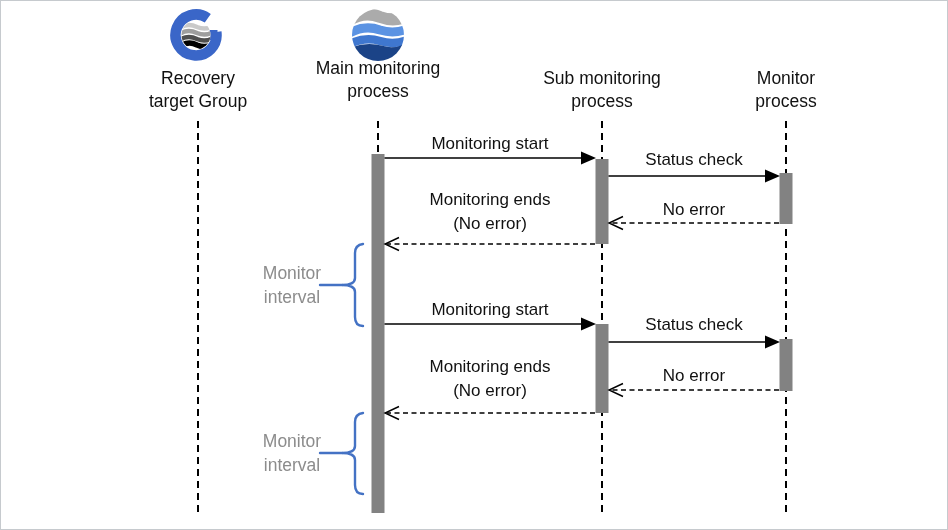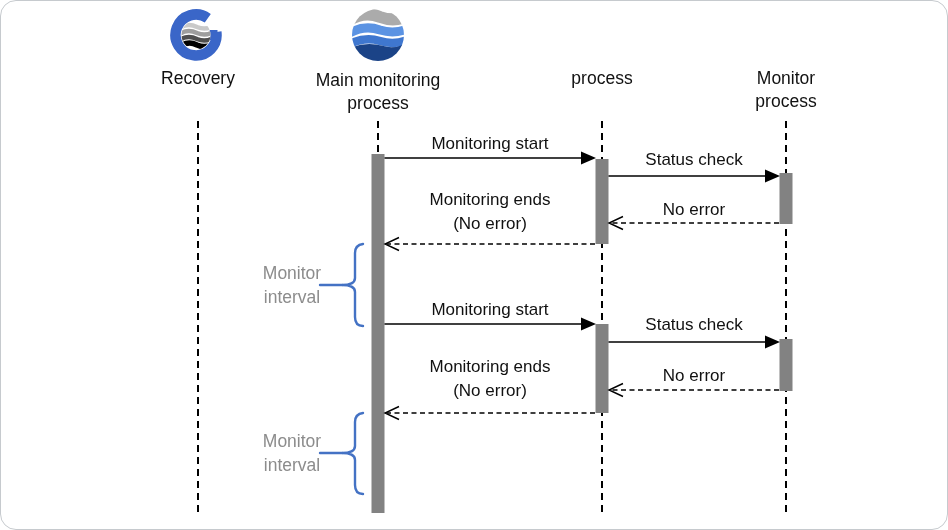--- a/index.html
+++ b/index.html
@@ -1,19 +1,19 @@
 <!DOCTYPE html>
 <html><head>
 <meta charset="utf-8">
 <style>
   html,body { margin:0; padding:0; background:#ffffff; }
   #canvas {
     position:relative; width:948px; height:530px;
     background:#ffffff;
-    border:1px solid #c6cace; border-radius:16px;
+    border:1px solid #c6cace; border-radius:0;
     box-sizing:border-box;
     font-family:"Liberation Sans", sans-serif;
     overflow:hidden;
   }
   svg.overlay { position:absolute; left:0; top:0; pointer-events:none; }
   .actor-label {
     position:absolute; width:220px; text-align:center;
     font-size:17.5px; line-height:23px; color:#111111;
   }
   .msg-label {
@@ -108,26 +108,28 @@
     <g clip-path="url(#sclip)" fill="none">
       <path d="M-4,15 Q13,3 30,10 Q46,16 62,7" stroke="#ABABAB" stroke-width="12"></path>
       <path d="M-4,28 Q13,17 30,23 Q46,28 62,20" stroke="#5B93E3" stroke-width="9"></path>
       <path d="M-4,39 Q13,29 30,34 Q46,39 62,31" stroke="#3F77CF" stroke-width="8.5"></path>
       <path d="M-4,53 Q13,42 30,47 Q46,52 62,43" stroke="#1B4387" stroke-width="17"></path>
     </g>
   </svg>
 
   <div class="actor-label" style="left:87px; top:66px;">
     <div>Recovery</div>
+    <div>target Group</div>
   </div>
-  <div class="actor-label" style="left:267px; top:68px;">
+  <div class="actor-label" style="left:267px; top:56px;">
     <div>Main monitoring</div>
     <div>process</div>
   </div>
   <div class="actor-label" style="left:491px; top:66px;">
+    <div>Sub monitoring</div>
     <div>process</div>
   </div>
   <div class="actor-label" style="left:675px; top:66px;">
     <div>Monitor</div>
     <div>process</div>
   </div>
 
   <div class="msg-label" style="left:379px; top:131px;">Monitoring start</div>
   <div class="msg-label" style="left:583px; top:147px;">Status check</div>
   <div class="msg-label" style="left:379px; top:187px;">

